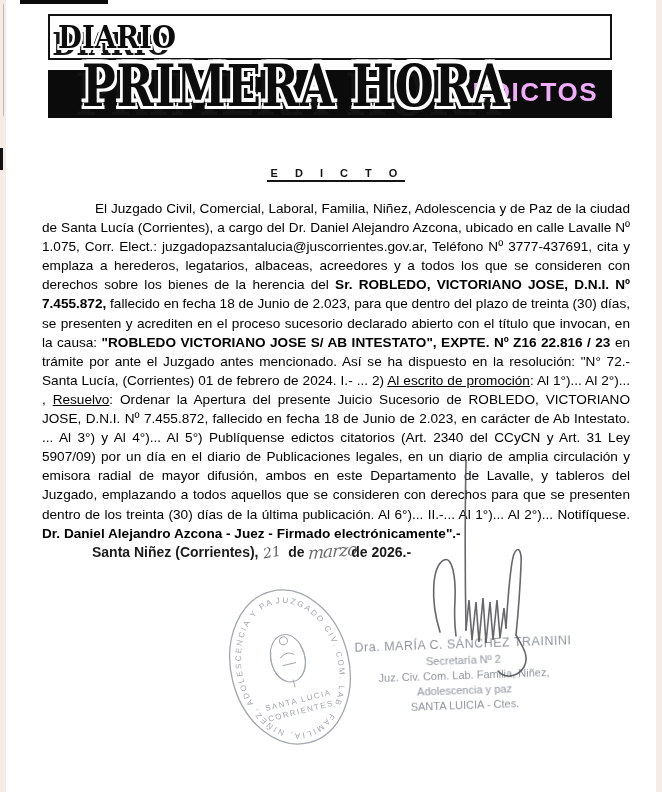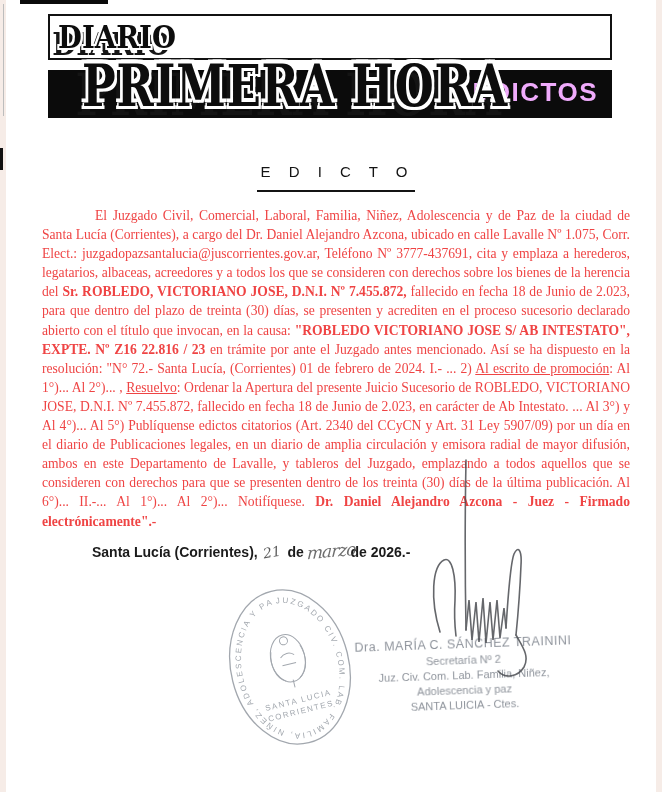--- a/index.html
+++ b/index.html
@@ -30,24 +30,24 @@
           transform-origin:left top;z-index:3;}
   .primera{position:absolute;left:82px;top:50px;font-size:56px;letter-spacing:1px;
            transform:scale(.8,1.05);transform-origin:left top;z-index:3;
            text-shadow:-2px 0 0 #fff,2px 0 0 #fff,0 -2px 0 #fff,0 2px 0 #fff,
                        -3px -3px 0 #fff,3px -3px 0 #fff,-3px 3px 0 #fff,3px 3px 0 #fff,
                        -8px 9px 0 #141414;}
 
   
   .content{position:absolute;left:42px;top:148px;width:588px;}
   .edicto-h{text-align:center;margin:0;}
-  .edicto-h span{display:inline-block;font-size:15px;font-weight:normal;letter-spacing:7px;
-                 color:#141414;border-bottom:2px solid #141414;padding:0 1px 10px 4px;}
+  .edicto-h span{display:inline-block;font-size:11px;font-weight:bold;letter-spacing:7px;
+                 color:#141414;border-bottom:2px solid #141414;padding:0 1px 1px 4px;}
   .bodytext{margin:14px 0 0 0;text-align:justify;text-indent:53px;
-            font-size:13.6px;line-height:19.1px;color:#ef4444;font-family:Liberation Serif, serif;}
+            font-size:13.6px;line-height:19.1px;color:#000000;}
   .seg-bold{font-weight:bold;}
   .seg-ul{text-decoration:underline;}
 
   
   .dateline{position:absolute;left:92px;top:541px;font-size:14px;font-weight:bold;
             color:#1b1b1b;white-space:nowrap;}
   .hand{display:inline-block;font-family:"DejaVu Serif",serif;font-style:italic;font-weight:normal;}
   .hand-day{font-size:14px;color:#3f3f3f;transform:rotate(-10deg);margin:0 7px 0 5px;opacity:.85;}
   .hand-month{font-size:17px;color:#4a4a4a;transform:rotate(-5deg) skewX(-8deg);
               letter-spacing:-1px;margin:0 -5px 0 3px;opacity:.8;}
@@ -78,21 +78,21 @@
   <div class="ornate diario">DIARIO</div>
   <div class="ornate primera">PRIMERA HORA</div>
 
   <div class="content">
     <h1 class="edicto-h">
       <span>E D I C T O</span>
     </h1>
     <p class="bodytext"><span>El Juzgado Civil, Comercial, Laboral, Familia, Niñez, Adolescencia y de Paz de la ciudad de Santa Lucía (Corrientes), a cargo del Dr. Daniel Alejandro Azcona, ubicado en calle Lavalle Nº 1.075, Corr. Elect.: juzgadopazsantalucia@juscorrientes.gov.ar, Teléfono Nº 3777-437691, cita y emplaza a herederos, legatarios, albaceas, acreedores y a todos los que se consideren con derechos sobre los bienes de la herencia del </span><span class="seg-bold">Sr. ROBLEDO, VICTORIANO JOSE, D.N.I. Nº 7.455.872,</span><span> fallecido en fecha 18 de Junio de 2.023, para que dentro del plazo de treinta (30) días, se presenten y acrediten en el proceso sucesorio declarado abierto con el título que invocan, en la causa: </span><span class="seg-bold">"ROBLEDO VICTORIANO JOSE S/ AB INTESTATO", EXPTE. Nº Z16 22.816 / 23</span><span> en trámite por ante el Juzgado antes mencionado. Así se ha dispuesto en la resolución: "N° 72.- Santa Lucía, (Corrientes) 01 de febrero de 2024. I.- ... 2) </span><span class="seg-ul">Al escrito de promoción</span><span>: Al 1°)... Al 2°)... , </span><span class="seg-ul">Resuelvo</span><span>: Ordenar la Apertura del presente Juicio Sucesorio de ROBLEDO, VICTORIANO JOSE, D.N.I. Nº 7.455.872, fallecido en fecha 18 de Junio de 2.023, en carácter de Ab Intestato. ... Al 3°) y Al 4°)... Al 5°) Publíquense edictos citatorios (Art. 2340 del CCyCN y Art. 31 Ley 5907/09) por un día en el diario de Publicaciones legales, en un diario de amplia circulación y emisora radial de mayor difusión, ambos en este Departamento de Lavalle, y tableros del Juzgado, emplazando a todos aquellos que se consideren con derechos para que se presenten dentro de los treinta (30) días de la última publicación. Al 6°)... II.-... Al 1°)... Al 2°)... Notifíquese. </span><span class="seg-bold">Dr. Daniel Alejandro Azcona - Juez - Firmado electrónicamente".-</span></p>
   </div>
 
-  <div class="dateline"><span>Santa Lucía (Corrientes),</span><span class="hand hand-day">21</span><span>de</span><span class="hand hand-month">marzo</span><span>de 2026.-</span></div>
+  <div class="dateline"><span>Santa Niñez (Corrientes),</span><span class="hand hand-day">21</span><span>de</span><span class="hand hand-month">marzo</span><span>de 2026.-</span></div>
 
   <svg class="stamp" width="154" height="178" viewBox="0 0 154 178">
     <g transform="rotate(-14 77 89)" fill="none" stroke="#9298a0">
       <ellipse cx="77" cy="89" rx="59" ry="78" stroke-width="1.3"></ellipse>
       <path id="ringPath" d="M77,24 A48,66 0 1 1 76.9,24" stroke="none"></path>
       <text font-family="Liberation Sans, sans-serif" font-size="8" letter-spacing="2" fill="#9298a0" stroke="none">
         <textPath href="#ringPath" startOffset="2">JUZGADO CIV. COM. LAB. FAMILIA, NIÑEZ, ADOLESCENCIA Y PAZ</textPath>
       </text>
 
       <ellipse cx="77" cy="80" rx="17" ry="24" stroke-width="1"></ellipse>

